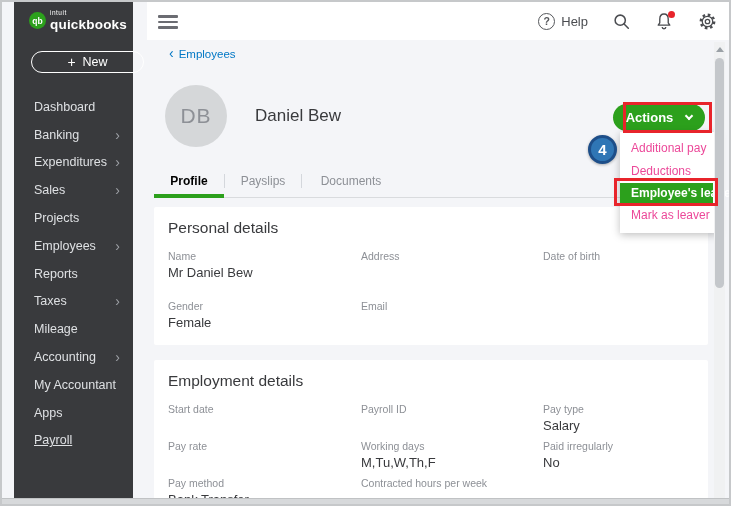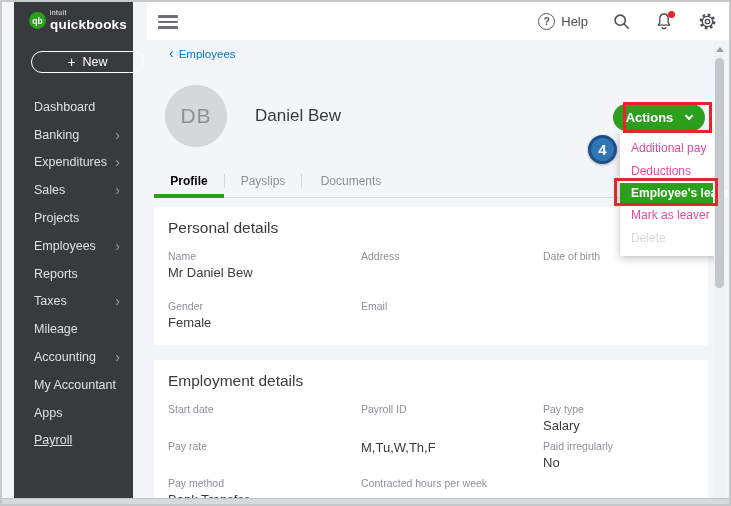--- a/index.html
+++ b/index.html
@@ -257,20 +257,21 @@
         </div>
         <div class="fcell-e">
           <div class="flabel">Pay type</div>
           <div class="fvalue">Salary</div>
         </div>
         <div class="fcell-e">
           <div class="flabel">Pay rate</div>
           <div class="fvalue"></div>
         </div>
         <div class="fcell-e">
+          <div class="flabel">Working days</div>
           <div class="fvalue">M,Tu,W,Th,F</div>
         </div>
         <div class="fcell-e">
           <div class="flabel">Paid irregularly</div>
           <div class="fvalue">No</div>
         </div>
         <div class="fcell-e">
           <div class="flabel">Pay method</div>
           <div class="fvalue">Bank Transfer</div>
         </div>
@@ -280,21 +281,20 @@
         </div>
       </div>
     </div>
   </div>
 
   <div class="dropdown">
     <div class="dd-item">Additional pay</div>
     <div class="dd-item">Deductions</div>
     <div class="dd-item highlight">Employee's leave</div>
     <div class="dd-item">Mark as leaver</div>
-    <div class="dd-item disabled">Delete</div>
   </div>
 
   <div class="ann-rect" id="ann-actions"></div>
   <div class="ann-rect" id="ann-leave"></div>
   <div class="step-badge">4</div>
 
   <div class="vtrack">
     <div class="varrow"></div>
     <div class="vthumb"></div>
   </div>

